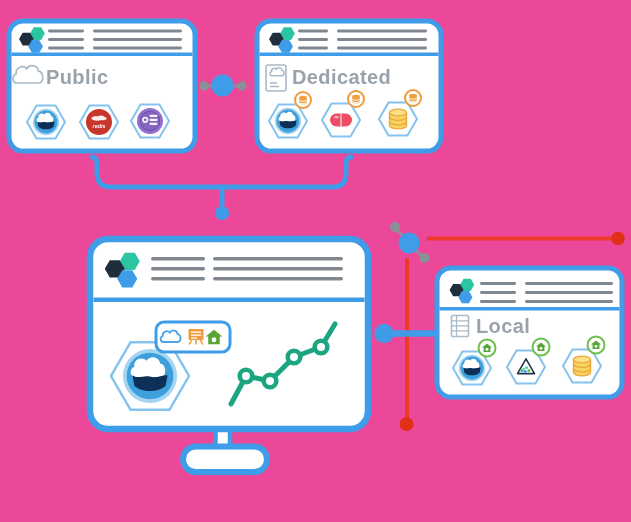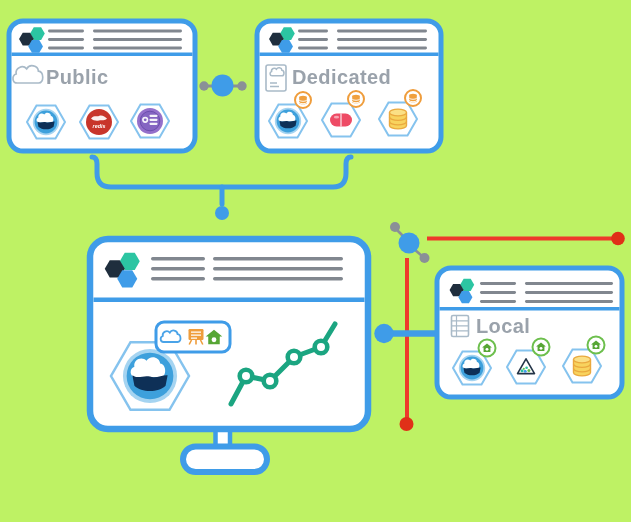--- a/index.html
+++ b/index.html
@@ -1,16 +1,16 @@
 <!DOCTYPE html>
 <html><head>
 <meta charset="utf-8">
 <style>
   html,body{margin:0;padding:0;background:#fff;}
-  .canvas{position:relative;width:631px;height:522px;background:#bef264;overflow:hidden;}
+  .canvas{position:relative;width:631px;height:522px;background:#ec4899;overflow:hidden;}
   svg{display:block;}
   .panel-label{font-family:"Liberation Sans",sans-serif;font-size:20px;font-weight:bold;fill:#9aa2ab;letter-spacing:.4px;}
   .redis-label{font-family:"Liberation Sans",sans-serif;font-size:5.4px;font-weight:bold;font-style:italic;fill:#ffffff;text-anchor:middle;}
   .gline{fill:#81878f;}
   .blue-stroke5{stroke:#3f9ce8;stroke-width:5;fill:none;stroke-linecap:round;}
   .marker{fill:#fff;stroke:#1ba581;stroke-width:4.6;}
 </style>
 </head>
 <body>
 

